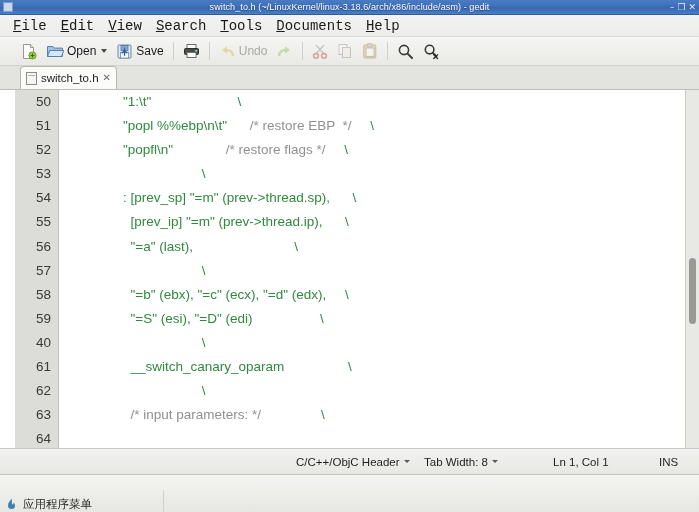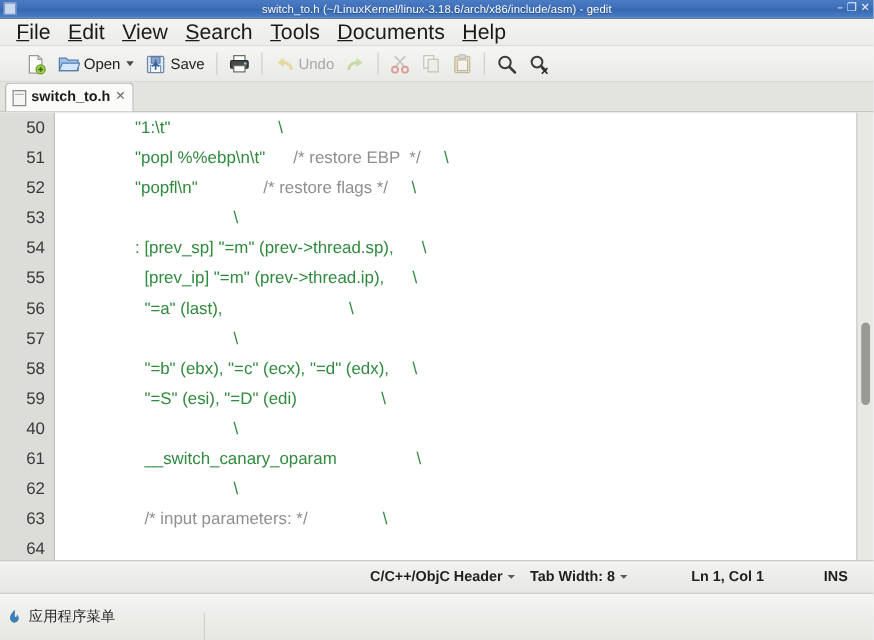--- a/index.html
+++ b/index.html
@@ -78,25 +78,25 @@
   #menubar {
     height: 21px;
     background: linear-gradient(to bottom, #f3f3f1 0%, #ececeb 100%);
     display: flex;
     align-items: center;
     padding-left: 6px;
     flex: none;
     border-bottom: 1px solid #dcdcd8;
   }
   .menu-item {
-    font-size: 17px;
+    font-size: 14px;
     color: #1a1a1a;
     padding: 2px 7px;
     cursor: default;
-    font-family: Liberation Sans, sans-serif;
+    font-family: Liberation Mono, monospace;
     white-space: nowrap;
   }
   .menu-item .mn { text-decoration: underline; }
 
   
   #toolbar {
     height: 28px;
     background: linear-gradient(to bottom, #f5f5f3 0%, #e9e9e6 100%);
     display: flex;
     align-items: center;
@@ -136,25 +136,24 @@
   }
   .icon-svg { display: block; }
   .dim { opacity: 0.42; }
 
   
   #tabbar {
     height: 24px;
     background: #e3e3df;
     display: flex;
     align-items: flex-end;
-    padding-left: 4px;
+    padding-left: 20px;
     flex: none;
     border-bottom: 1px solid #bdbdb8;
     box-sizing: border-box;
-    font-weight: bold;
   }
   .doc-tab {
     display: flex;
     align-items: center;
     height: 22px;
     background: #fbfbfa;
     border: 1px solid #b9b9b4;
     border-bottom: none;
     border-radius: 4px 4px 0 0;
     padding: 0 5px 0 5px;
@@ -199,20 +198,21 @@
     min-height: 0;
   }
   #gutter {
     width: 44px;
     background: #dcdcd8;
     border-right: 1px solid #c3c3be;
     box-sizing: border-box;
     flex: none;
     padding-top: 0;
     overflow: hidden;
+    margin-left: 15px;
   }
   .lnum {
     height: 24.1px;
     line-height: 24.1px;
     text-align: right;
     padding-right: 7px;
     font-size: 13.5px;
     color: #3a3a38;
     font-family: "Liberation Sans", sans-serif;
     box-sizing: border-box;
@@ -269,41 +269,40 @@
   }
   .st-item {
     font-size: 11.5px;
     color: #1f1f1d;
     display: flex;
     align-items: center;
     gap: 3px;
     cursor: default;
     font-family: "Liberation Sans", sans-serif;
     white-space: nowrap;
-    font-weight: bold;
   }
   .st-lang { position: absolute; left: 296px; }
   .st-tabw { position: absolute; left: 424px; }
   .st-pos  { position: absolute; left: 553px; }
   .st-ins  { position: absolute; left: 659px; }
   .arrow-dn-sm {
     width: 0; height: 0;
     border-left: 3px solid transparent;
     border-right: 3px solid transparent;
     border-top: 3.5px solid #5a5a56;
     margin-left: 1px;
   }
 
   
   #taskbar {
     height: 38px;
     background: linear-gradient(to bottom, #f4f4f2 0%, #e6e6e2 100%);
     border-top: 1px solid #c4c4bf;
     display: flex;
-    align-items: center;
+    align-items: flex-end;
     flex: none;
     box-sizing: border-box;
     padding-left: 5px;
     gap: 5px;
   }
   .taskbar-label {
     font-size: 11.5px;
     color: #2b2b29;
     font-family: "Liberation Sans", sans-serif;
   }

